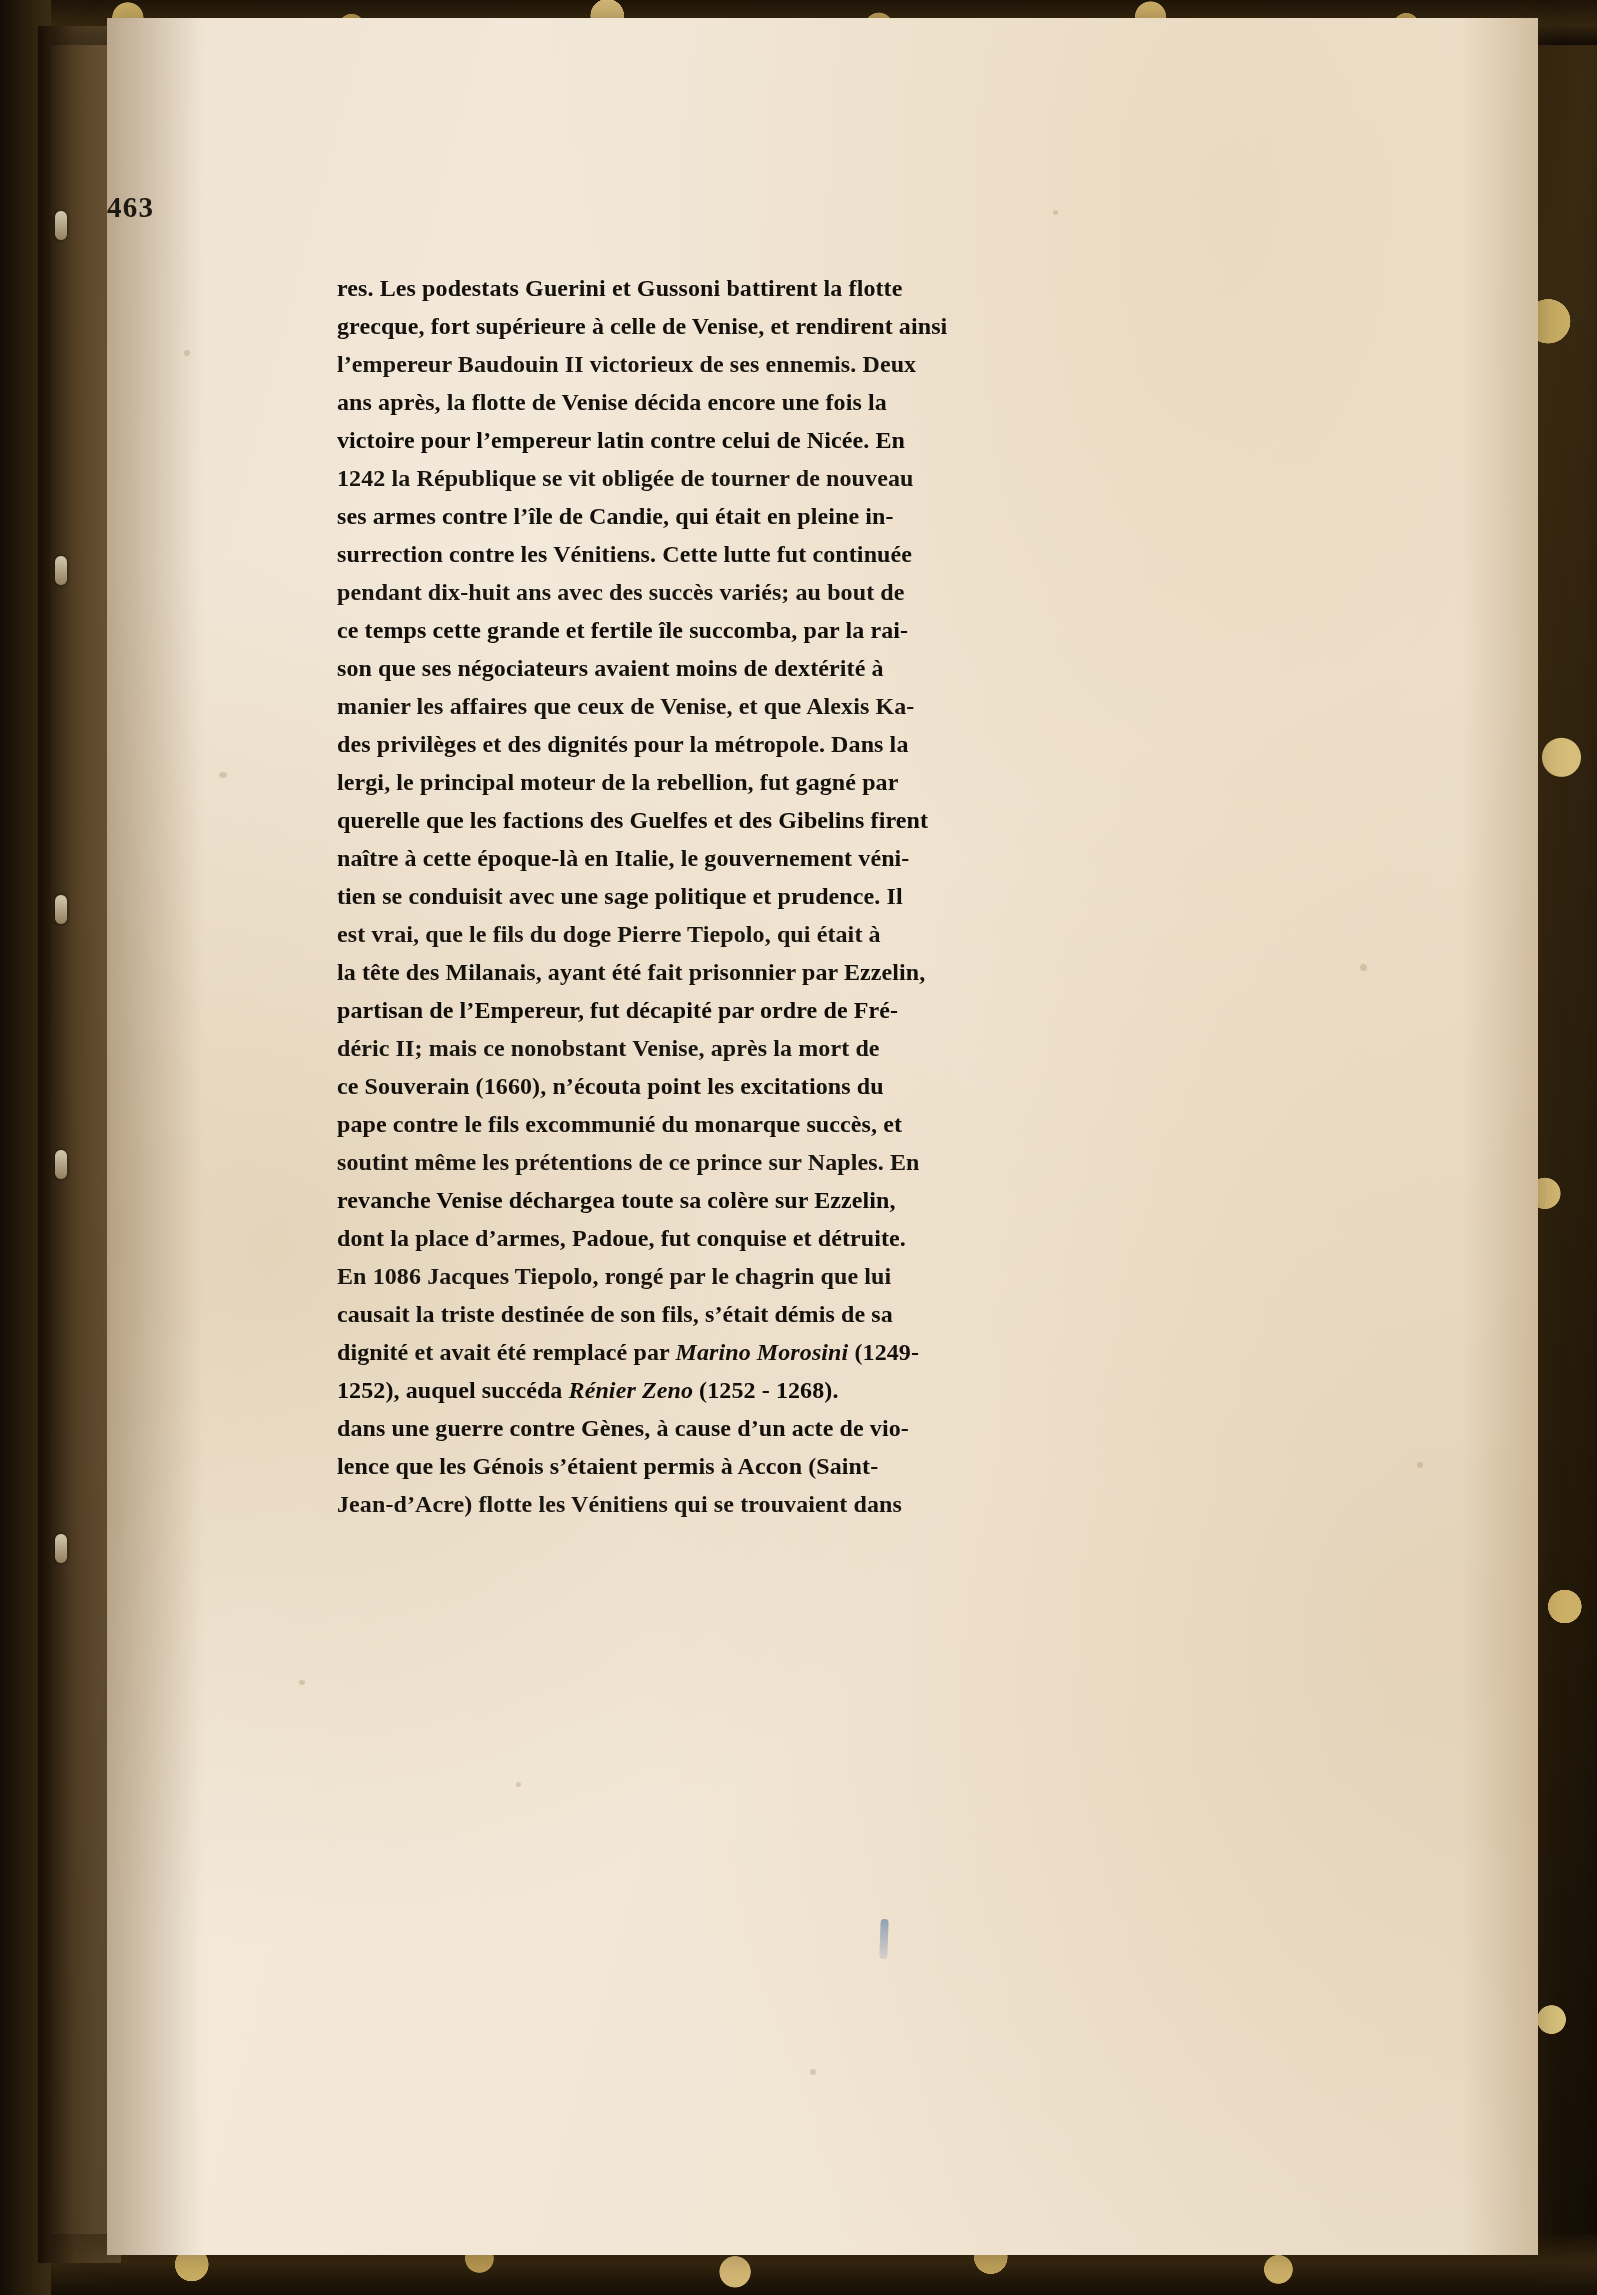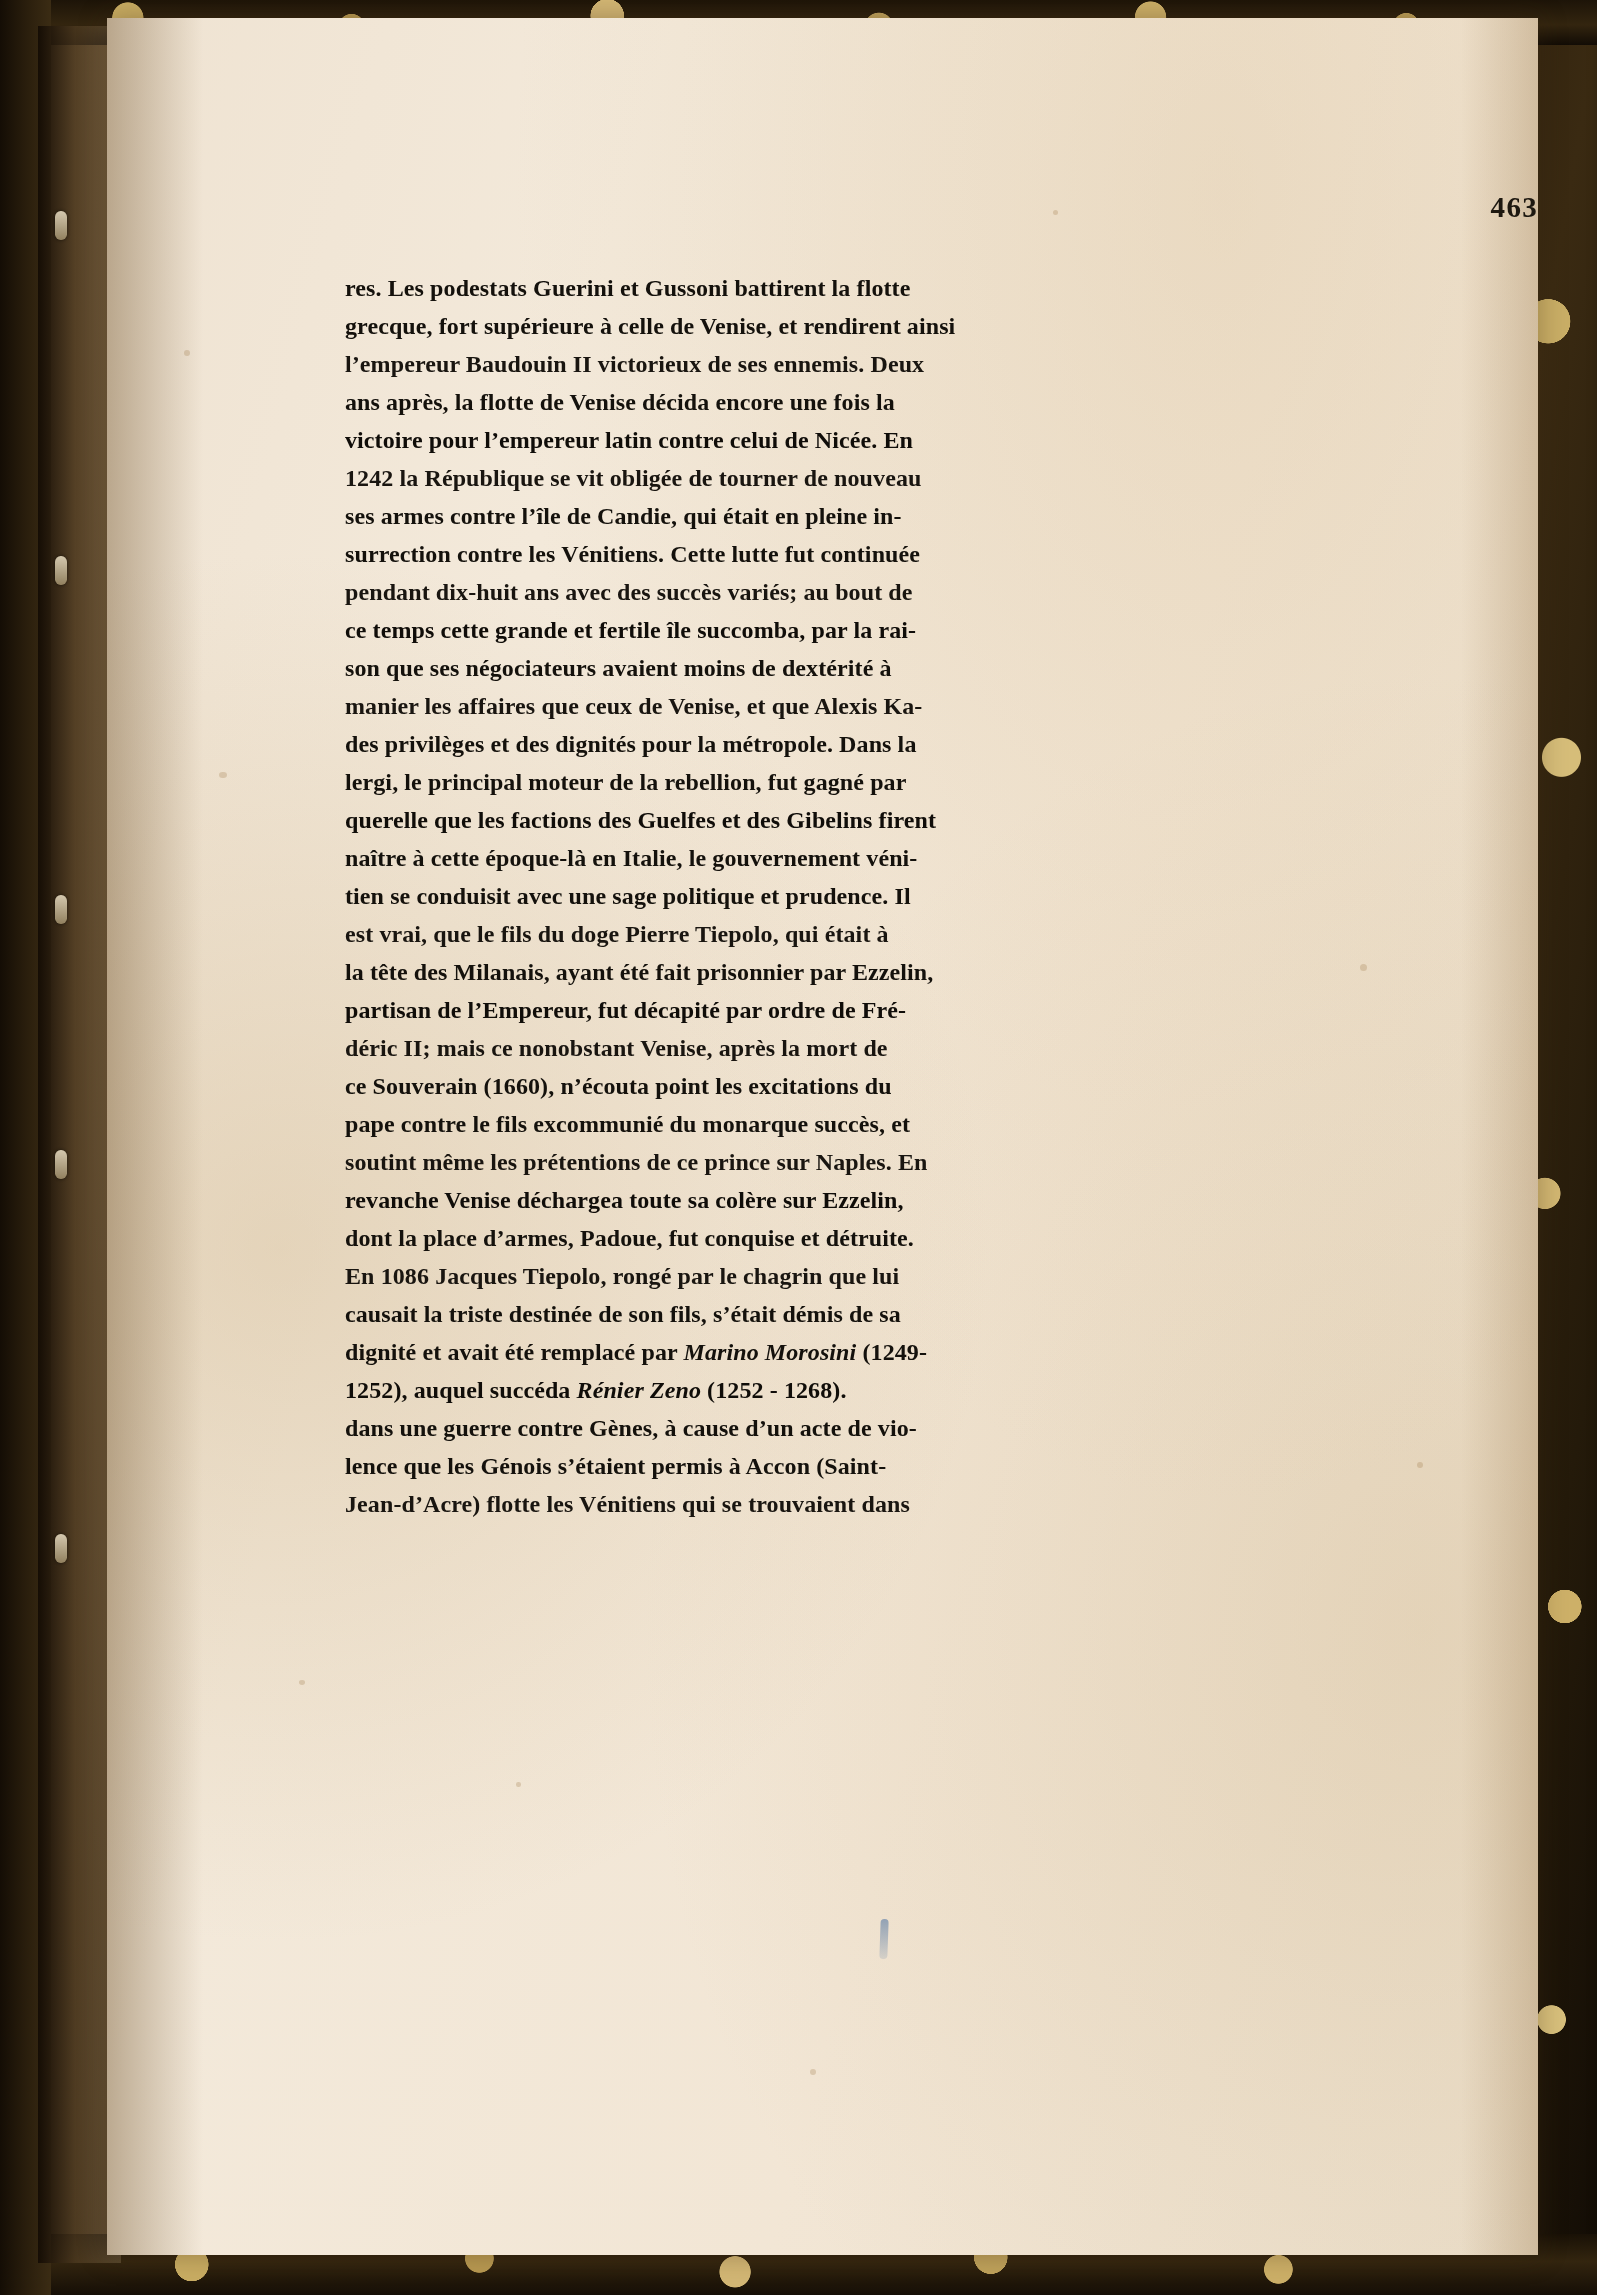--- a/index.html
+++ b/index.html
@@ -137,40 +137,39 @@
     width: 96px; height: 100%;
     background: linear-gradient(90deg, rgba(120,92,54,0.45), rgba(120,92,54,0));
   }
 
   
   #page-number {
     position: absolute;
     top: 173px;
     left: 0;
     width: 1431px;
-    text-align: right;
+    text-align: left;
     font-family: "Liberation Serif", serif;
     font-weight: bold;
     font-size: 29px;
     letter-spacing: 1.3px;
     color: #1d1810;
   }
   #body-text {
     position: absolute;
     top: 251px;
     left: 230px;
     width: 907px;
     font-family: "Liberation Serif", serif;
     font-weight: bold;
     font-size: 24px;
     line-height: 38px;
     color: #14110c;
     text-align: justify;
     letter-spacing: 0.1px;
-    margin-left: 8px;
   }
   #body-text .line {
     white-space: nowrap;
     display: block;
   }
   #body-text .it {
     font-style: italic;
   }
   
   #body-text .line:nth-child(3n) { color: #191510; }

